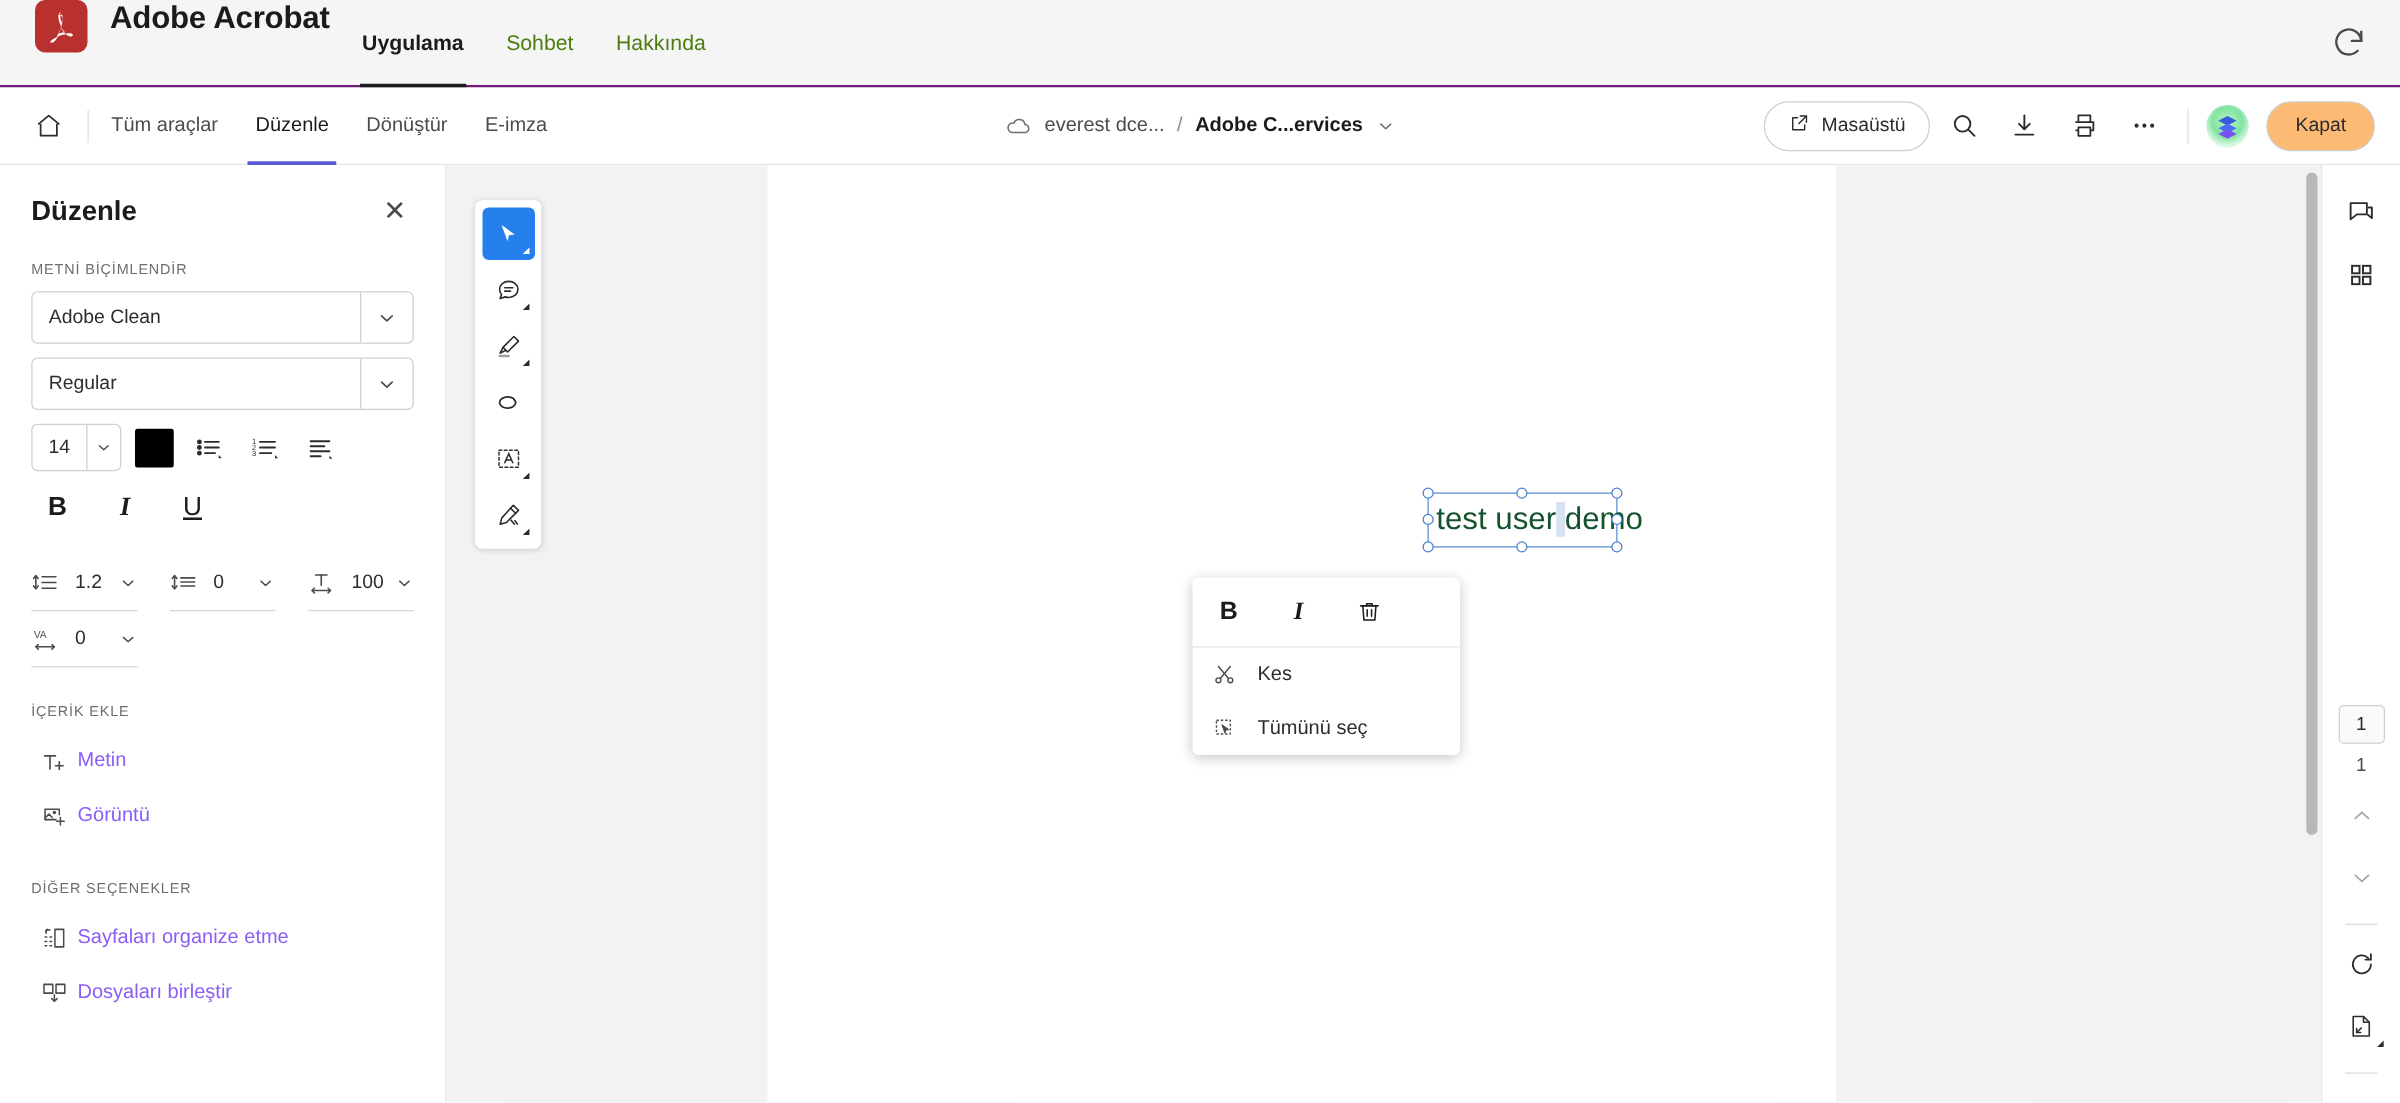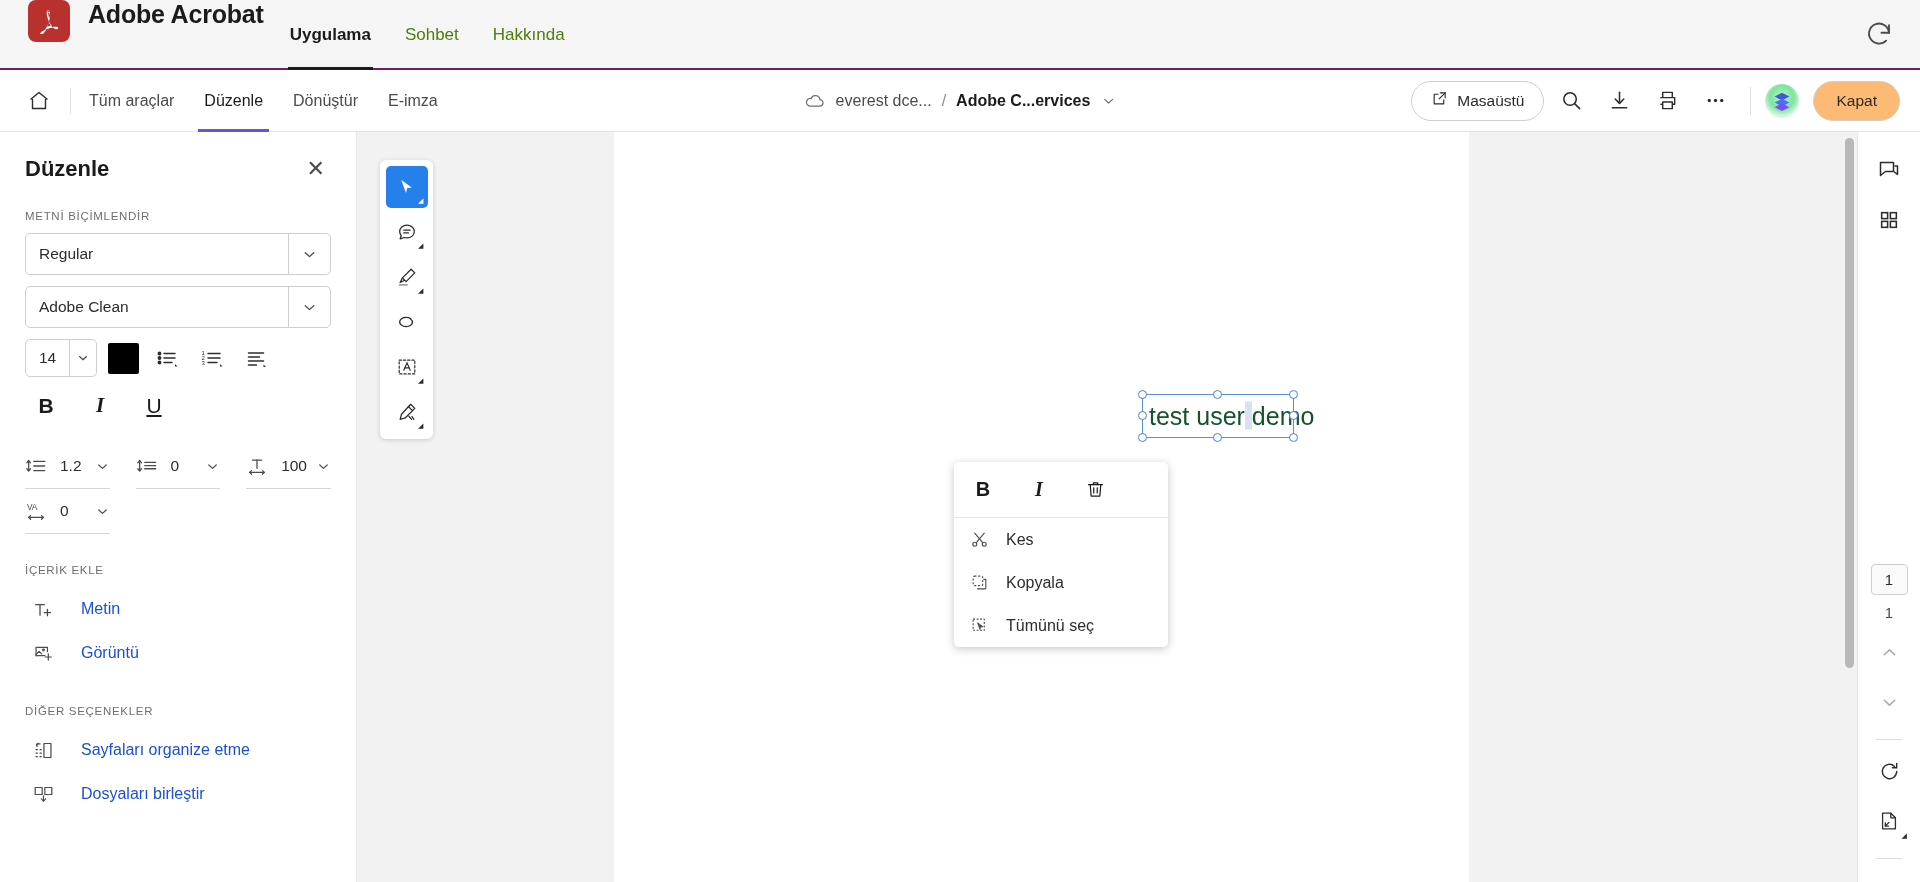--- a/index.html
+++ b/index.html
@@ -149,22 +149,22 @@
   .sp-item {
     display: flex; align-items: center; gap: 9px; height: 45px;
     border-bottom: 1px solid #d6d6d6; cursor: pointer;
   }
   .sp-icon { color: #4b4b4b; display: flex; align-items: center; width: 26px; }
   .sp-val { flex: 1; font-size: 15.5px; color: #2c2c2c; }
   .sp-caret { color: #4b4b4b; display: flex; align-items: center; }
 
   .sec-label.mt { margin-top: 30px; }
   .menu-item {
-    display: flex; align-items: center; gap: 24px; height: 44px;
-    font-size: 16px; color: #1d4ed8; cursor: pointer; padding-left: 8px;
+    display: flex; align-items: center; gap: 5px; height: 44px;
+    font-size: 16px; color: #8b5cf6; cursor: pointer; padding-left: 8px;
   }
   .menu-item .mi { color: #4b4b4b; display: flex; align-items: center; width: 24px; }
 
   
   .canvas { flex: 1; position: relative; background: #f2f2f2; overflow: hidden; min-width: 0; }
   .page {
     position: absolute; left: 257px; top: 0; width: 855px; height: 100%;
     background: #fff;
   }
   .toolstrip {
@@ -363,30 +363,30 @@
 
     <div class="panel">
       <div class="panel-head">
         <div class="panel-title">Düzenle</div>
         <div class="panel-close">✕</div>
       </div>
 
       <div class="sec-label">METNİ BİÇİMLENDİR</div>
 
       <div class="select">
-        <span class="val">Regular</span>
+        <span class="val">Adobe Clean</span>
         <span class="caret">
           <svg width="17" height="17" viewBox="0 0 24 24" fill="none" stroke="currentColor" stroke-width="1.9" stroke-linecap="round" stroke-linejoin="round">
               <path d="M6 9.5l6 5.5 6-5.5"></path>
             </svg>
         </span>
       </div>
 
       <div class="select">
-        <span class="val">Adobe Clean</span>
+        <span class="val">Regular</span>
         <span class="caret">
           <svg width="17" height="17" viewBox="0 0 24 24" fill="none" stroke="currentColor" stroke-width="1.9" stroke-linecap="round" stroke-linejoin="round">
               <path d="M6 9.5l6 5.5 6-5.5"></path>
             </svg>
         </span>
       </div>
 
       <div class="row">
         <div class="size-box">
           <span class="sv">14</span>
@@ -642,29 +642,20 @@
                 <circle cx="18" cy="18" r="2.5"></circle>
               <path d="M7.8 16.2L18 4"></path>
                 <path d="M16.2 16.2L6 4"></path>
             </svg>
           </span>
           <span>Kes</span>
         </div>
         <div class="ctx-item">
           <span class="ci">
             <svg width="19" height="19" viewBox="0 0 24 24" fill="none" stroke="currentColor" stroke-width="1.4" stroke-linejoin="round">
-              <rect x="4" y="4" width="12" height="12" rx="1.5" stroke-dasharray="2.6 2.2"></rect>
-              <path d="M17 8h2.5a.5.5 0 0 1 .5.5V19a1 1 0 0 1-1 1H9"></path>
-            </svg>
-          </span>
-          <span>Kopyala</span>
-        </div>
-        <div class="ctx-item">
-          <span class="ci">
-            <svg width="19" height="19" viewBox="0 0 24 24" fill="none" stroke="currentColor" stroke-width="1.4" stroke-linejoin="round">
               <rect x="4" y="4" width="14" height="14" stroke-dasharray="2.4 2"></rect>
               <path d="M9.5 8.5l7 5-3.1.5-.8 3.2z" fill="currentColor" stroke="currentColor" stroke-width="1"></path>
             </svg>
           </span>
           <span>Tümünü seç</span>
         </div>
       </div>
 
       <div class="scrollbar">
         <div class="scroll-thumb"></div>

